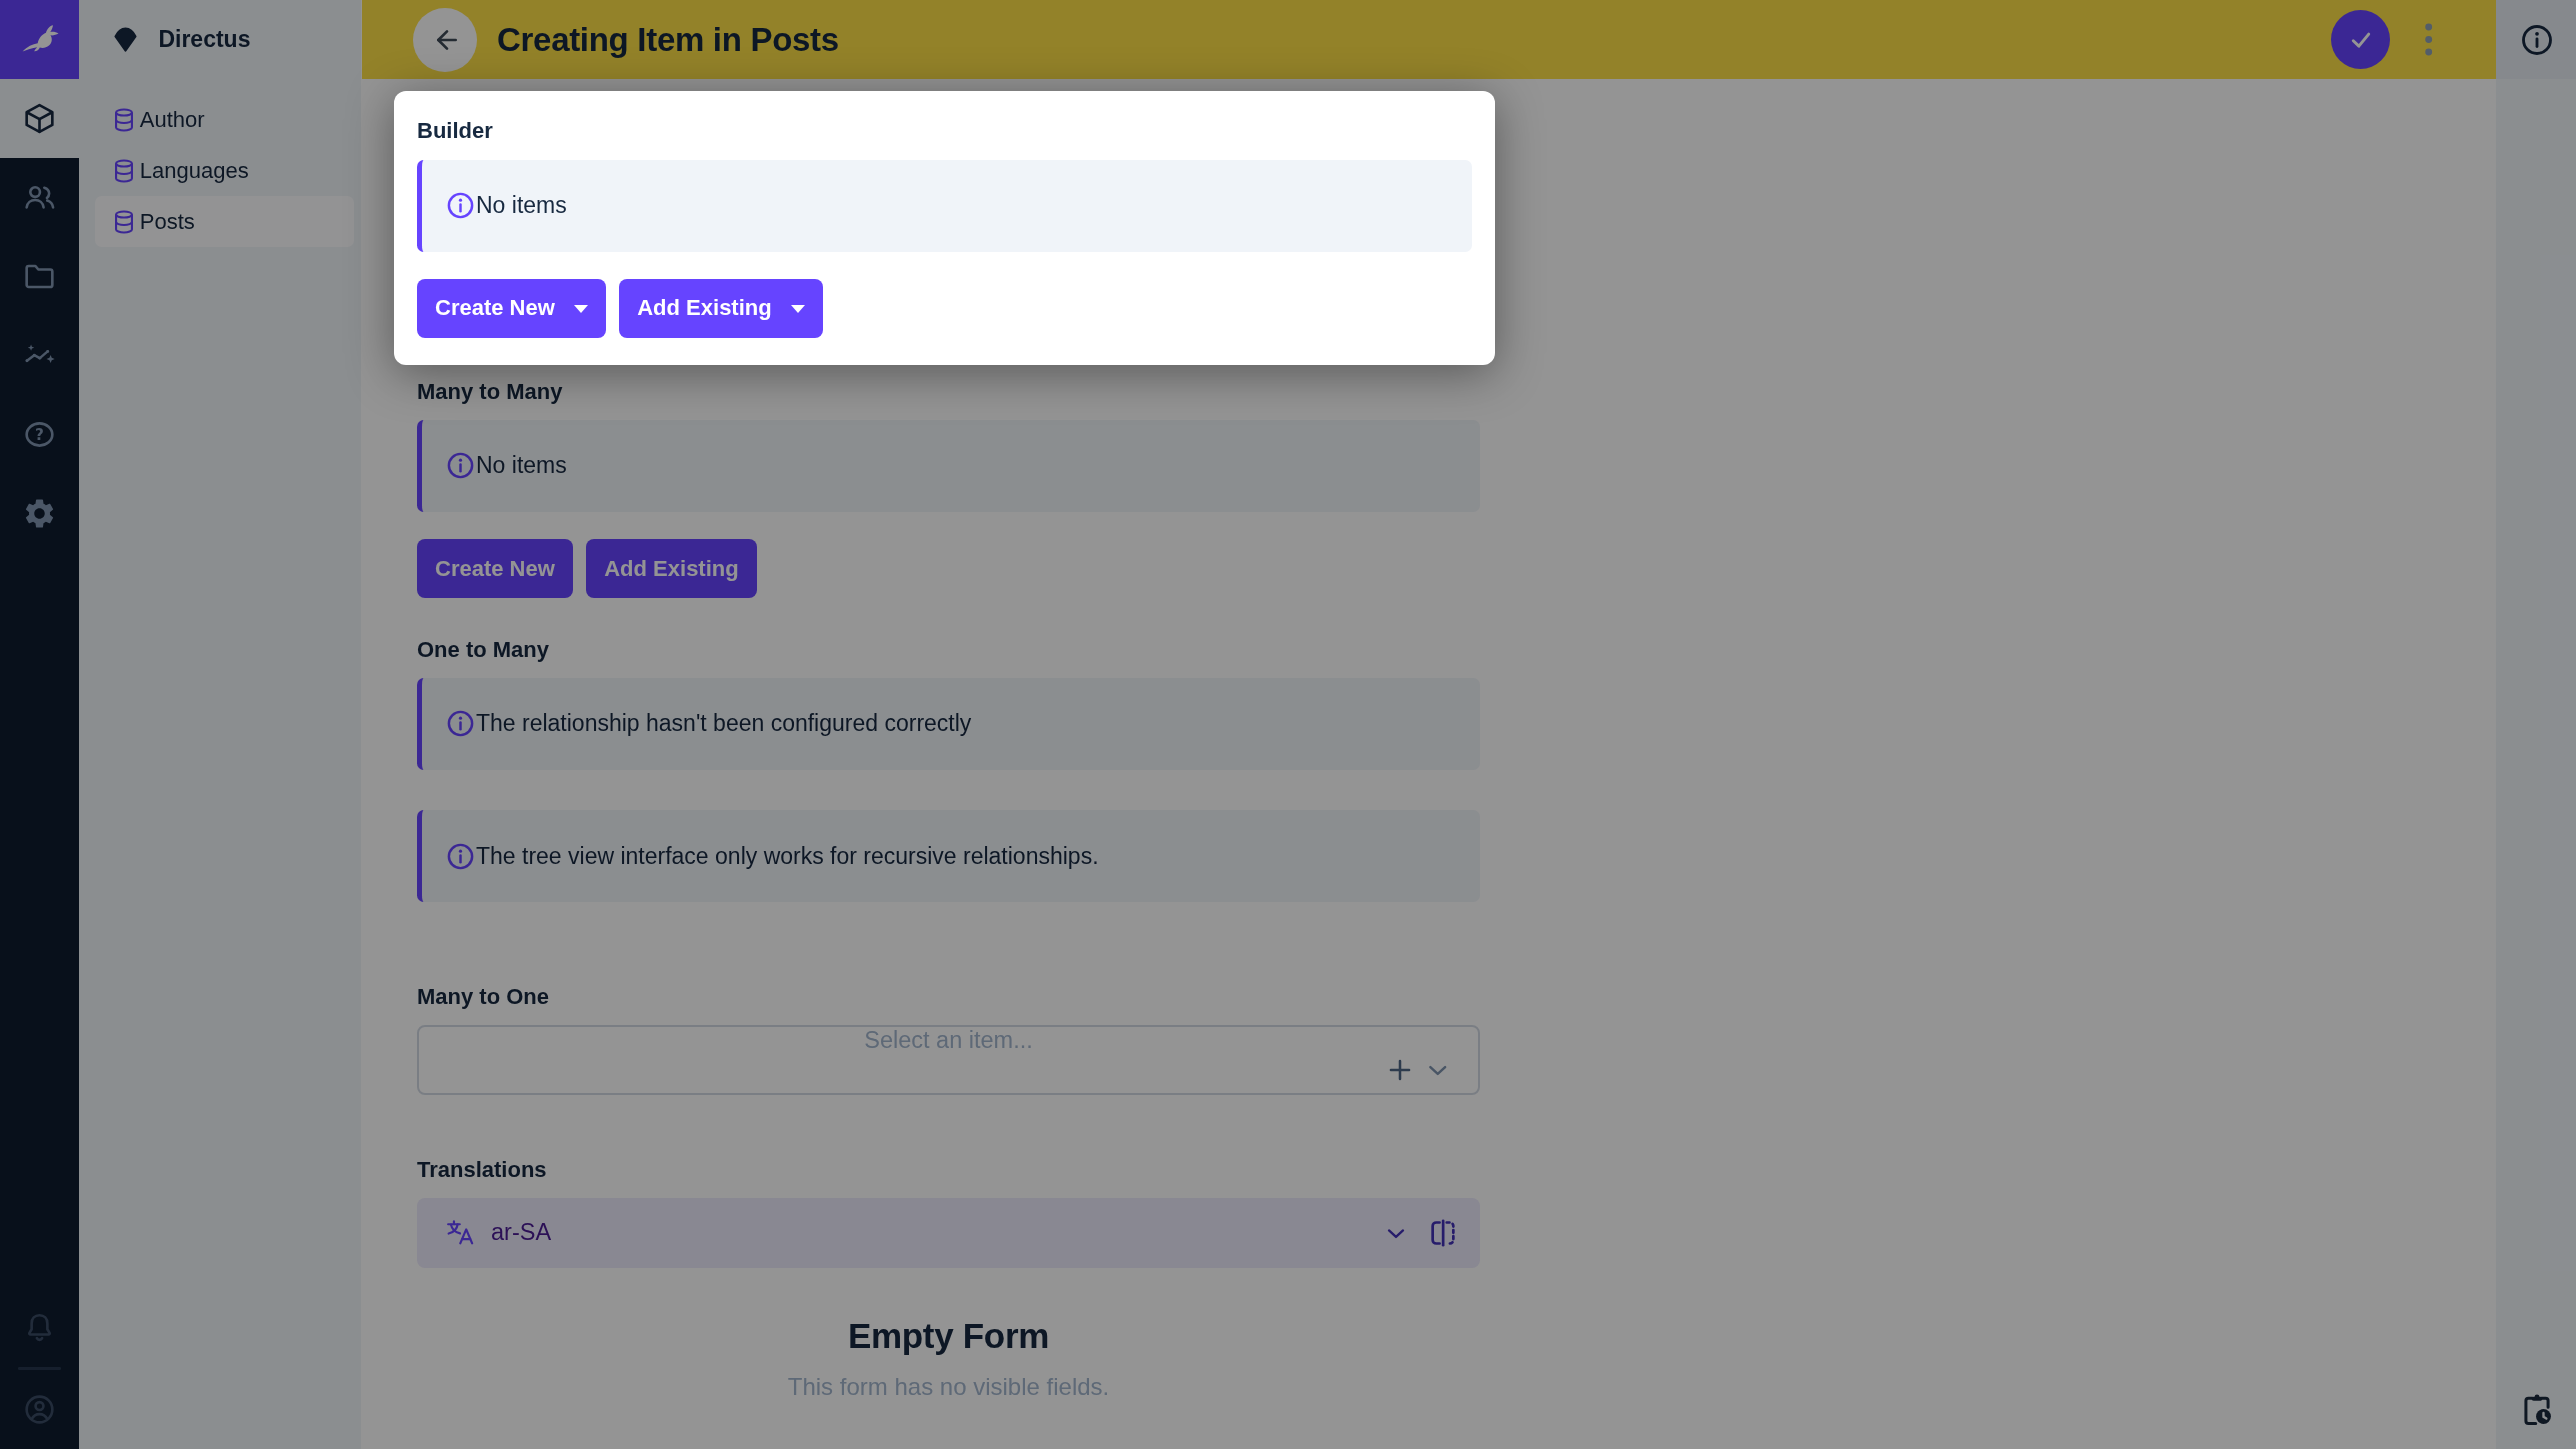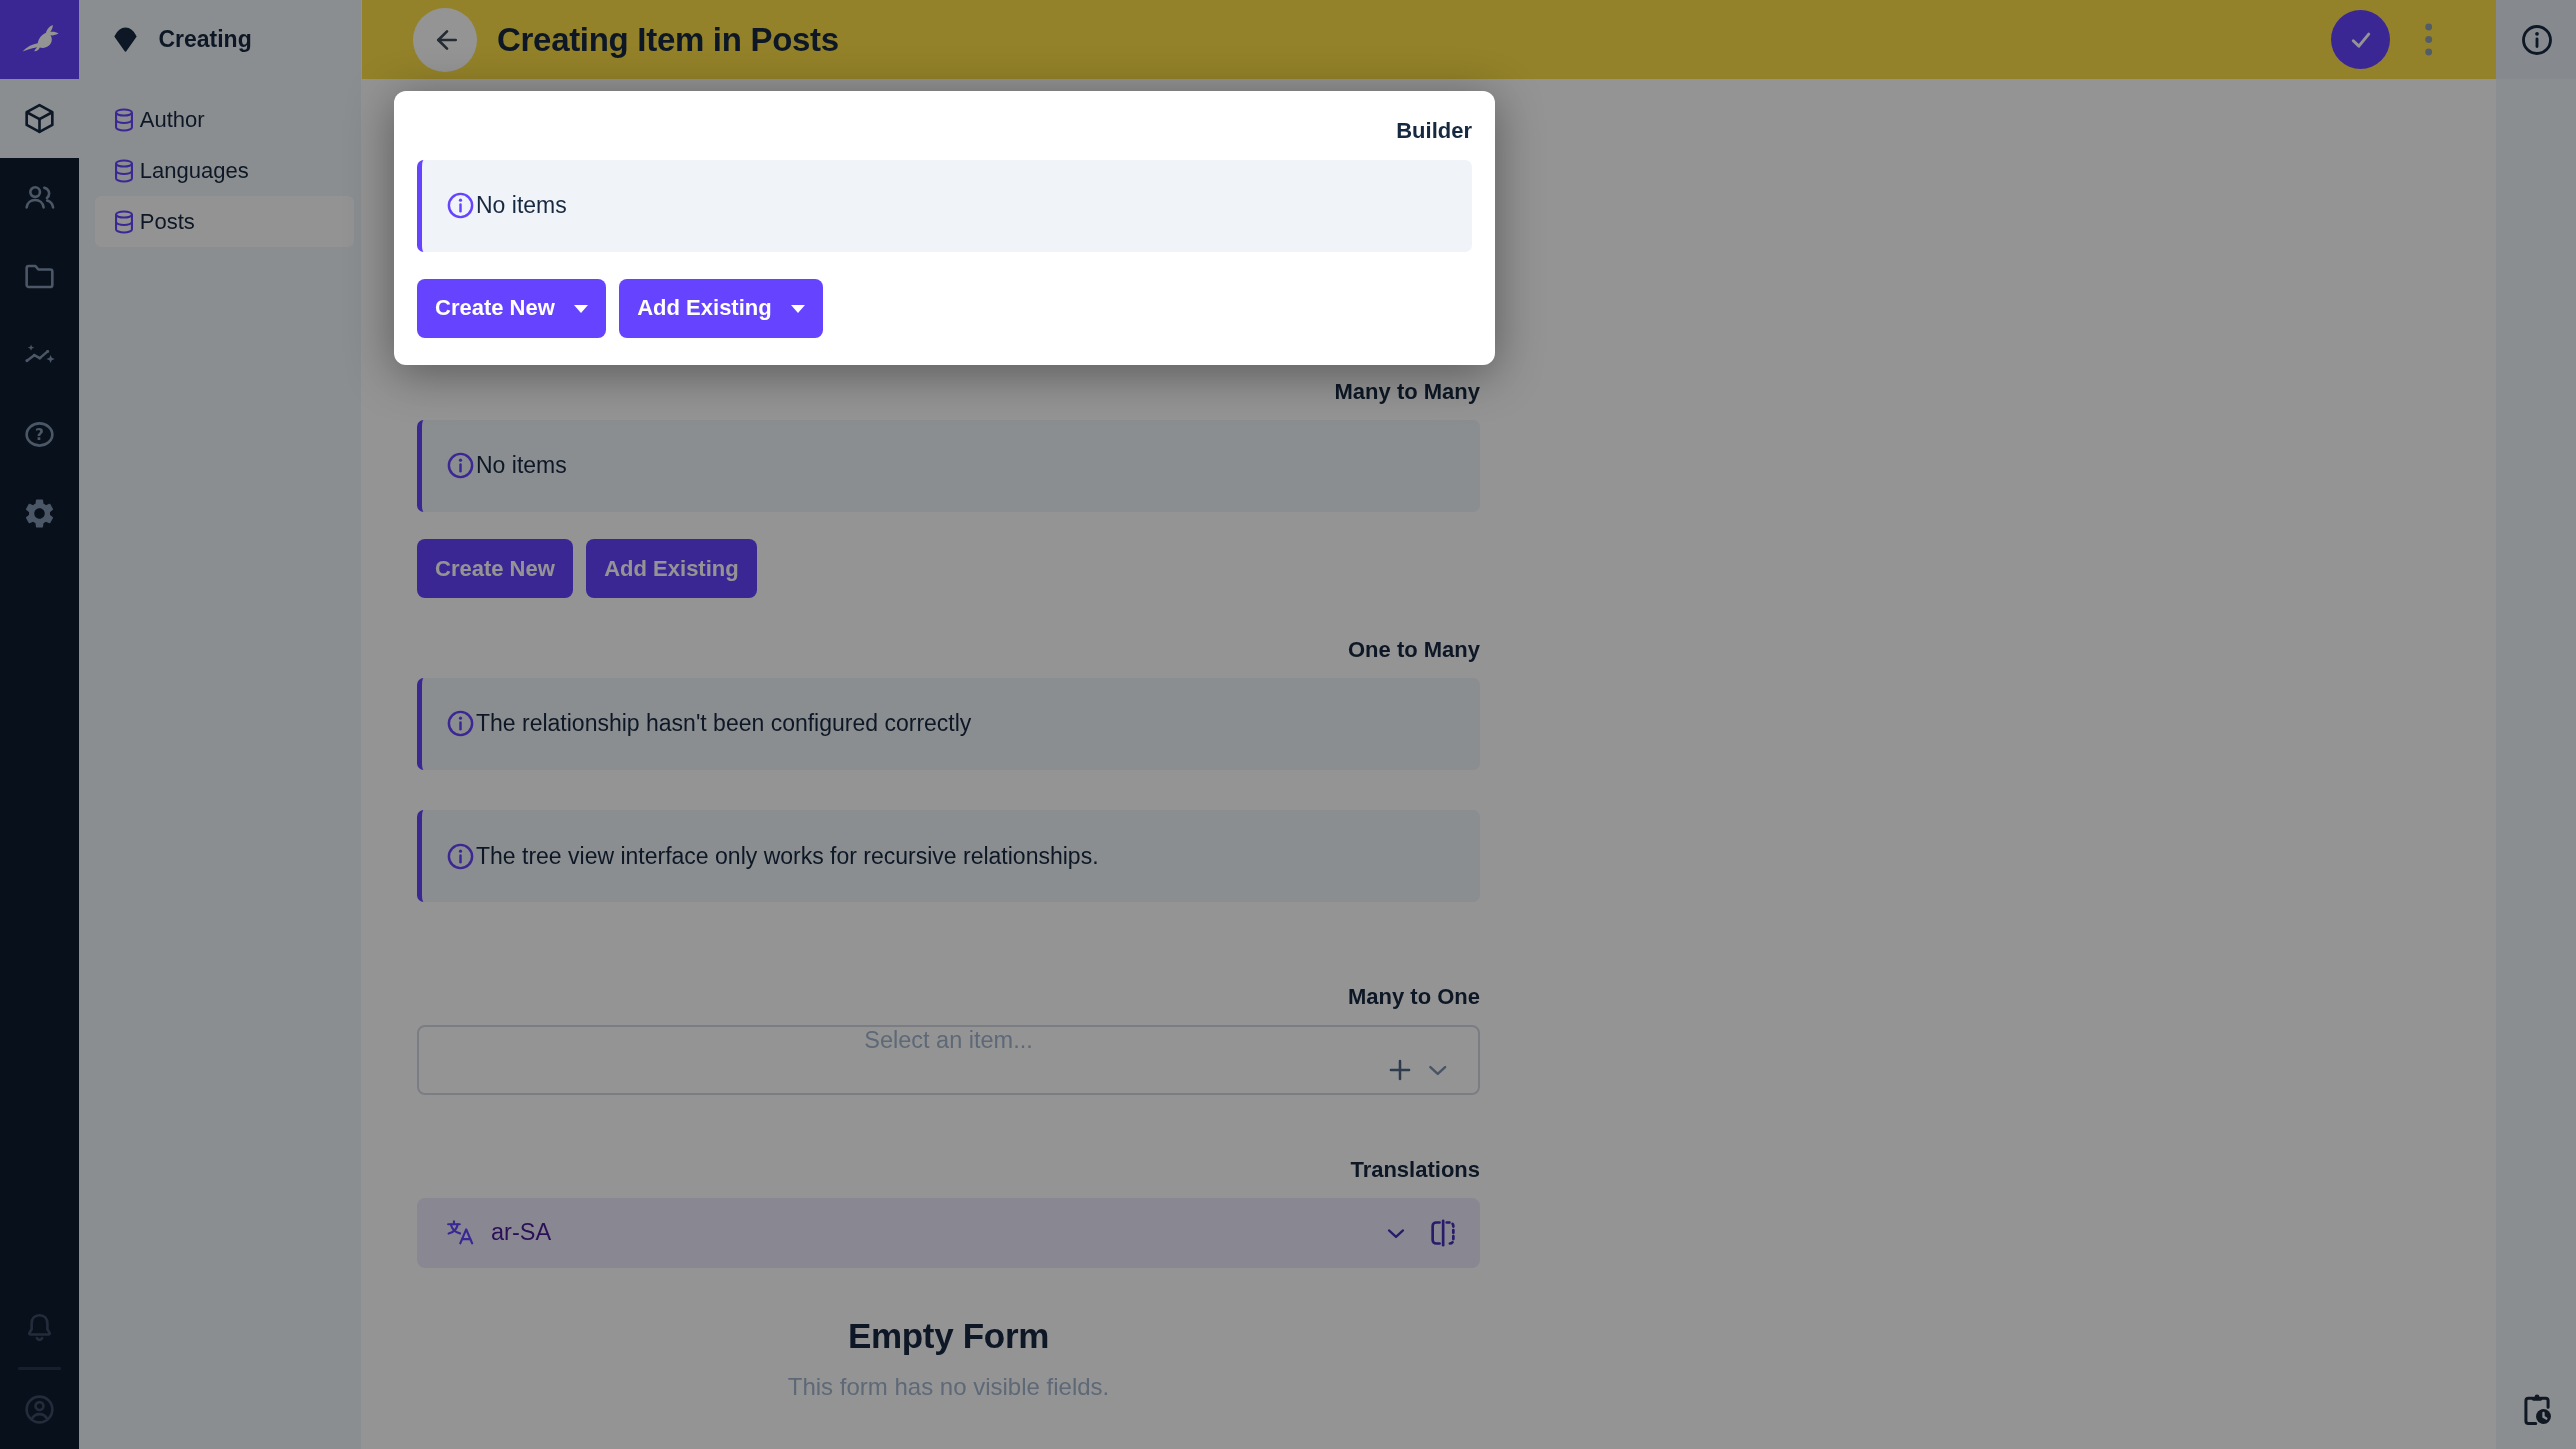--- a/index.html
+++ b/index.html
@@ -30,21 +30,21 @@
   .page-title { font-size:33px; font-weight:700; color:#172940; margin-left:20px; letter-spacing:-0.3px; }
   .header-right { margin-left:auto; display:flex; align-items:center; }
   .check-btn { width:59px; height:59px; border-radius:50%; background:#6644ff; display:flex; align-items:center; justify-content:center; border:none; }
   .dots-btn { margin-left:23px; display:flex; align-items:center; justify-content:center; width:32px; height:48px; background:none; border:none; }
   
   .right-bar { position:absolute; left:2496px; top:0; width:81px; height:1449px; background:#f0f4f9; z-index:1; }
   .right-bar-top { height:79px; background:#e7edf3; display:flex; align-items:center; justify-content:center; }
   .right-bar-bottom { position:absolute; bottom:0; left:0; width:81px; height:79px; display:flex; align-items:center; justify-content:center; }
   
   .field { position:absolute; left:417px; width:1063px; z-index:1; }
-  .field-label { font-size:22px; line-height:27px; font-weight:600; color:#172940; margin-bottom:14.8px;text-align:right; }
+  .field-label { font-size:22px; line-height:27px; font-weight:600; color:#172940; margin-bottom:14.8px; }
   .notice { height:92px; background:#f0f4f9; border-left:5.4px solid #6644ff; border-radius:6.7px; display:flex; align-items:center; padding-left:23px; }
   .notice-text { font-size:23px; color:#172940; }
   .btn-row { display:flex; gap:13.4px; margin-top:27.5px; }
   .btn { height:59px; display:inline-flex; align-items:center; gap:19px; padding:0 18px; background:#6644ff; color:#fff; border:none; border-radius:8px; font-size:22px; font-weight:600; font-family:"Liberation Sans", sans-serif; }
   .caret { width:0; height:0; border-left:7.4px solid transparent; border-right:7.4px solid transparent; border-top:8.7px solid #ffffff; margin-top:2.7px; }
   .m2o-input { height:70px; border:2px solid #d3dae4; border-radius:8px; background:#fff; display:flex; align-items:center; padding:0 25.5px;flex-direction:column; }
   .m2o-placeholder { font-size:23.5px; color:#a2b5cd; }
   .m2o-icons { margin-left:auto; display:flex; align-items:center; gap:6.7px; }
   .trans-row { height:70px; background:#eceafc; border-radius:8px; display:flex; align-items:center; padding:0 20px 0 27px; }
   .trans-lang { font-size:23.5px; font-weight:500; color:#4c1d95; margin-left:16px; }
@@ -131,21 +131,21 @@
         <path d="M6.6 18.6 C7.8 16.4 9.8 15.2 12 15.2 C14.2 15.2 16.2 16.4 17.4 18.6"></path>
       </svg>
     </div>
   </aside>
 
   <nav class="nav-panel">
     <div class="project-row">
       <svg width="31" height="31" viewBox="0 0 24 24">
         <path fill="#172940" stroke="#172940" stroke-width="1.5" stroke-linejoin="round" d="M4.2 9.6 C6.2 5.4 9 3.4 12 3.4 C15 3.4 17.8 5.4 19.8 9.6 L12 20.6 Z"></path>
       </svg>
-      <span class="project-name">Creating</span>
+      <span class="project-name">Directus</span>
     </div>
     <div class="nav-list">
       <div class="nav-item">
         <svg width="28" height="28" viewBox="0 0 24 24" fill="none" stroke="#6644ff" stroke-width="1.8">
           <ellipse cx="12" cy="5.6" rx="6.8" ry="2.6"></ellipse>
           <path d="M5.2 5.6 V12 C5.2 13.4 8.2 14.6 12 14.6 C15.8 14.6 18.8 13.4 18.8 12 V5.6"></path>
           <path d="M5.2 12 V18.4 C5.2 19.8 8.2 21 12 21 C15.8 21 18.8 19.8 18.8 18.4 V12"></path>
         </svg>
         <span class="nav-item-label">Author</span>
       </div>

